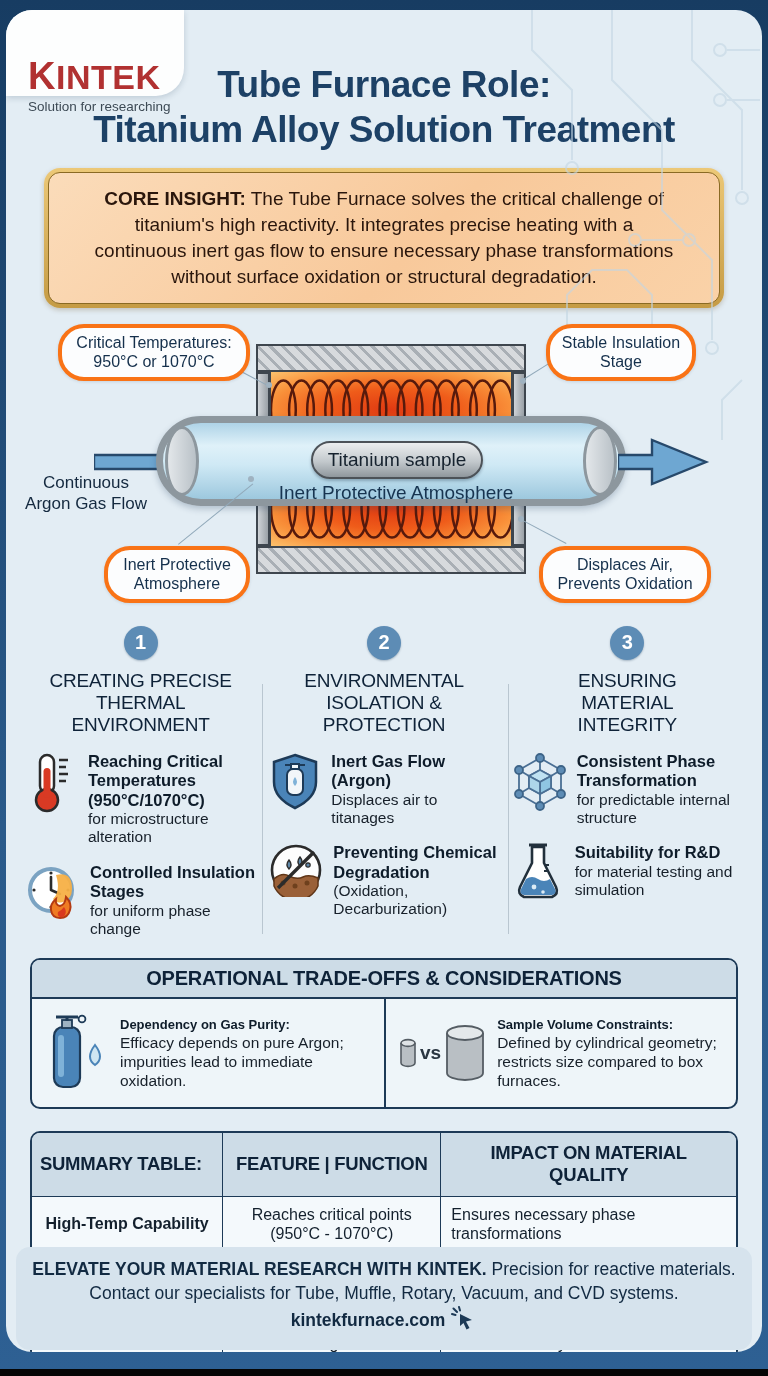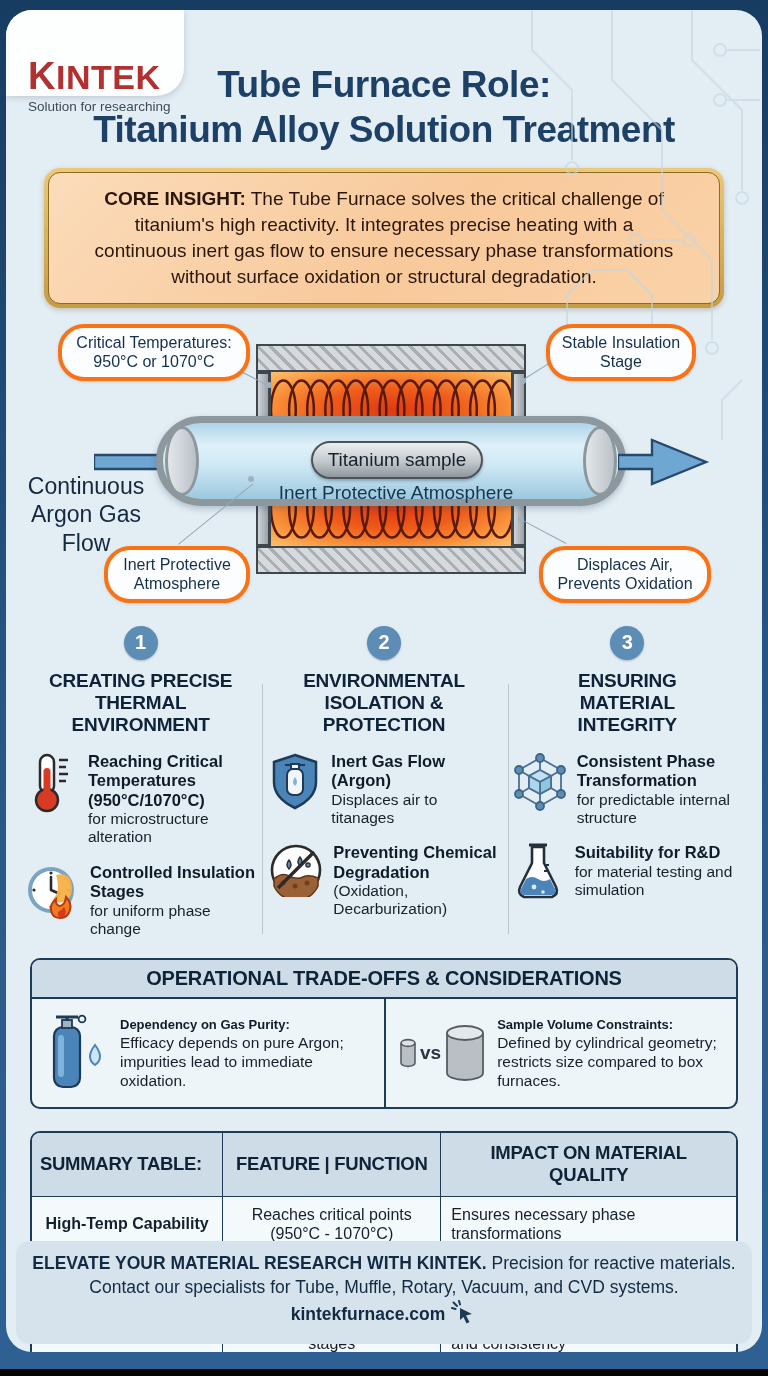--- a/index.html
+++ b/index.html
@@ -53,37 +53,37 @@
               background:linear-gradient(90deg,#e3e7ea,#b9c1c7); border:3px solid #8d979e; }
   .tube-cap.l { left:2px; } .tube-cap.r { right:2px; }
   .flow-arrow { position:absolute; }
   .sample { position:absolute; left:305px; top:125px; width:172px; height:38px; border-radius:19px;
             border:2.5px solid #4c5258; background:linear-gradient(180deg,#eceeef 0%,#c2c8cc 55%,#8f979d 100%);
             display:flex; align-items:center; justify-content:center; font-size:19px; color:#16222e;
             box-shadow:0 2px 3px rgba(20,40,60,.3); }
   .atmo-label { position:absolute; left:240px; top:166px; width:300px; text-align:center;
                 font-size:19px; color:#173450; font-weight:500; }
   .flow-label { position:absolute; left:14px; top:156px; width:132px; text-align:center;
-                font-size:23px; line-height:1.25; color:#14293f; font-weight:500; }
+                font-size:17px; line-height:1.25; color:#14293f; font-weight:500; }
   .callout { position:absolute; background:#fcfdfe; border:4px solid #f97316; border-radius:26px;
              padding:5px 10px; text-align:center; font-size:16px; line-height:1.22; color:#15304c;
              box-shadow:0 1px 3px rgba(40,70,100,.15); }
   .leader { position:absolute; height:0; border-top:1.6px solid #91a9ba; transform-origin:0 0; }
   .dot { position:absolute; width:6px; height:6px; border-radius:50%; background:#9fb2c0; }
 
   
   .pillars { position:relative; margin-top:10px; padding:0 20px; display:grid;
              grid-template-columns:1fr 1fr 1fr; column-gap:14px; }
   .vdiv { position:absolute; top:58px; bottom:4px; width:1.5px; background:#b9c6d0; }
   .vdiv.a { left:33.8%; } .vdiv.b { left:66.4%; }
   .pcol { text-align:center; }
   .badge { width:34px; height:34px; border-radius:50%; background:#5d8cb5; color:#fff; font-weight:800;
            font-size:20px; display:flex; align-items:center; justify-content:center; margin:0 auto;
            box-shadow:0 1px 2px rgba(20,50,80,.3); }
-  .phead { margin-top:10px; font-weight:700; font-size:19px; line-height:1.16; color:#0e2238;
+  .phead { margin-top:10px; font-weight:400; font-size:19px; line-height:1.16; color:#0e2238;
            letter-spacing:-.2px; }
   .phead span { display:block; }
   .pitem { display:flex; text-align:left; gap:10px; margin-top:16px; align-items:flex-start; }
   .pitem .icon { flex:0 0 52px; }
   .pitem .txt { font-size:15.5px; line-height:1.18; color:#17202a; }
   .pitem .txt b { font-size:16.5px; font-weight:800; color:#0e1c2a; }
 
   
   .tradeoffs { margin:20px 24px 0; border:2.5px solid #1d3a57; border-radius:10px; overflow:hidden;
                background:#eef5f9; }
@@ -105,21 +105,21 @@
                 border-top:1.5px solid #1d3a57; display:flex; align-items:center; justify-content:center;
                 text-align:center; }
   .srow > div + div { border-left:1.5px solid #1d3a57; }
   .srow.head > div { border-top:none; background:#cddce7; font-weight:800; font-size:18.5px;
                      letter-spacing:-.3px; color:#0e2238; padding:9px 8px; }
   .srow.head > div:first-child { justify-content:flex-start; text-align:left; }
   .srow .rlabel { font-weight:800; }
   .srow .impact { justify-content:flex-start; text-align:left; }
 
   
-  .footer { position:absolute; left:10px; right:10px; bottom:8px; background:#d6e3ed;
+  .footer { position:absolute; left:10px; right:10px; bottom:2px; background:#d6e3ed;
             border-radius:14px; padding:10px 14px 12px; text-align:center; font-size:17.5px;
             line-height:1.4; color:#122a42; }
   .footer b { font-weight:800; }
   .site { font-weight:800; }
   .cursor-ic { display:inline-block; vertical-align:-6px; margin-left:6px; }
 </style>
 </head>
 <body>
 
 <div class="page">

